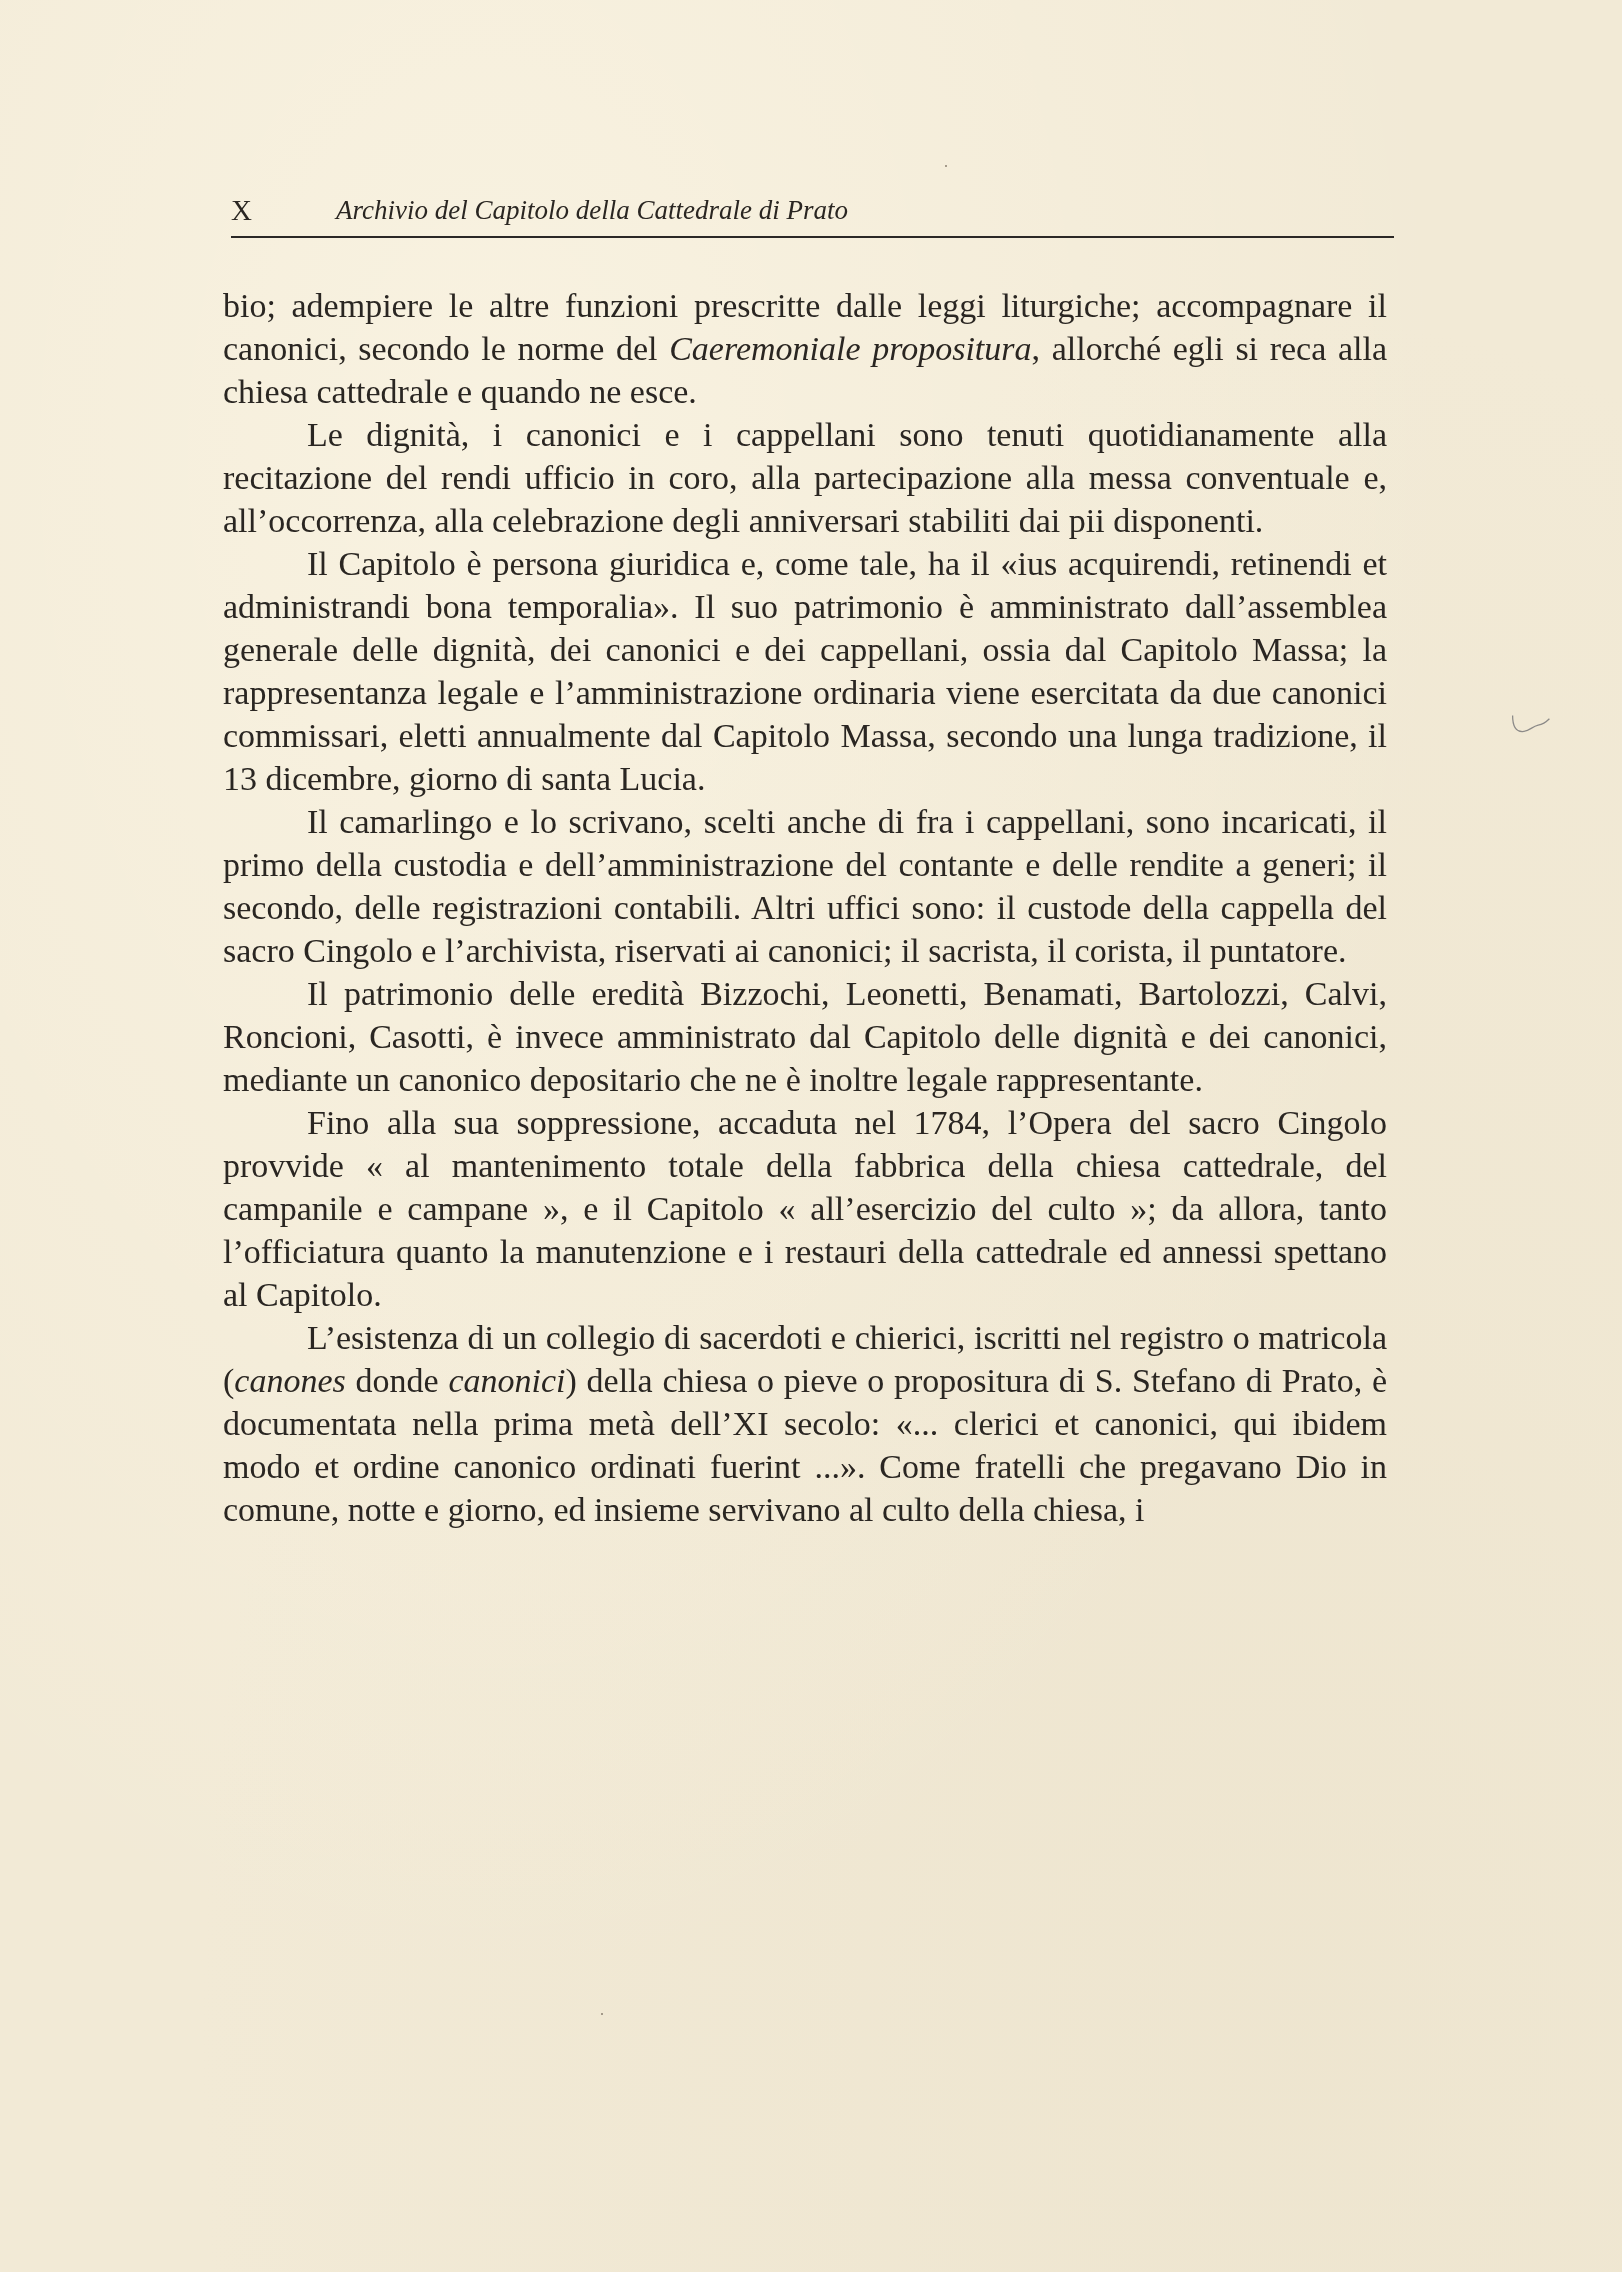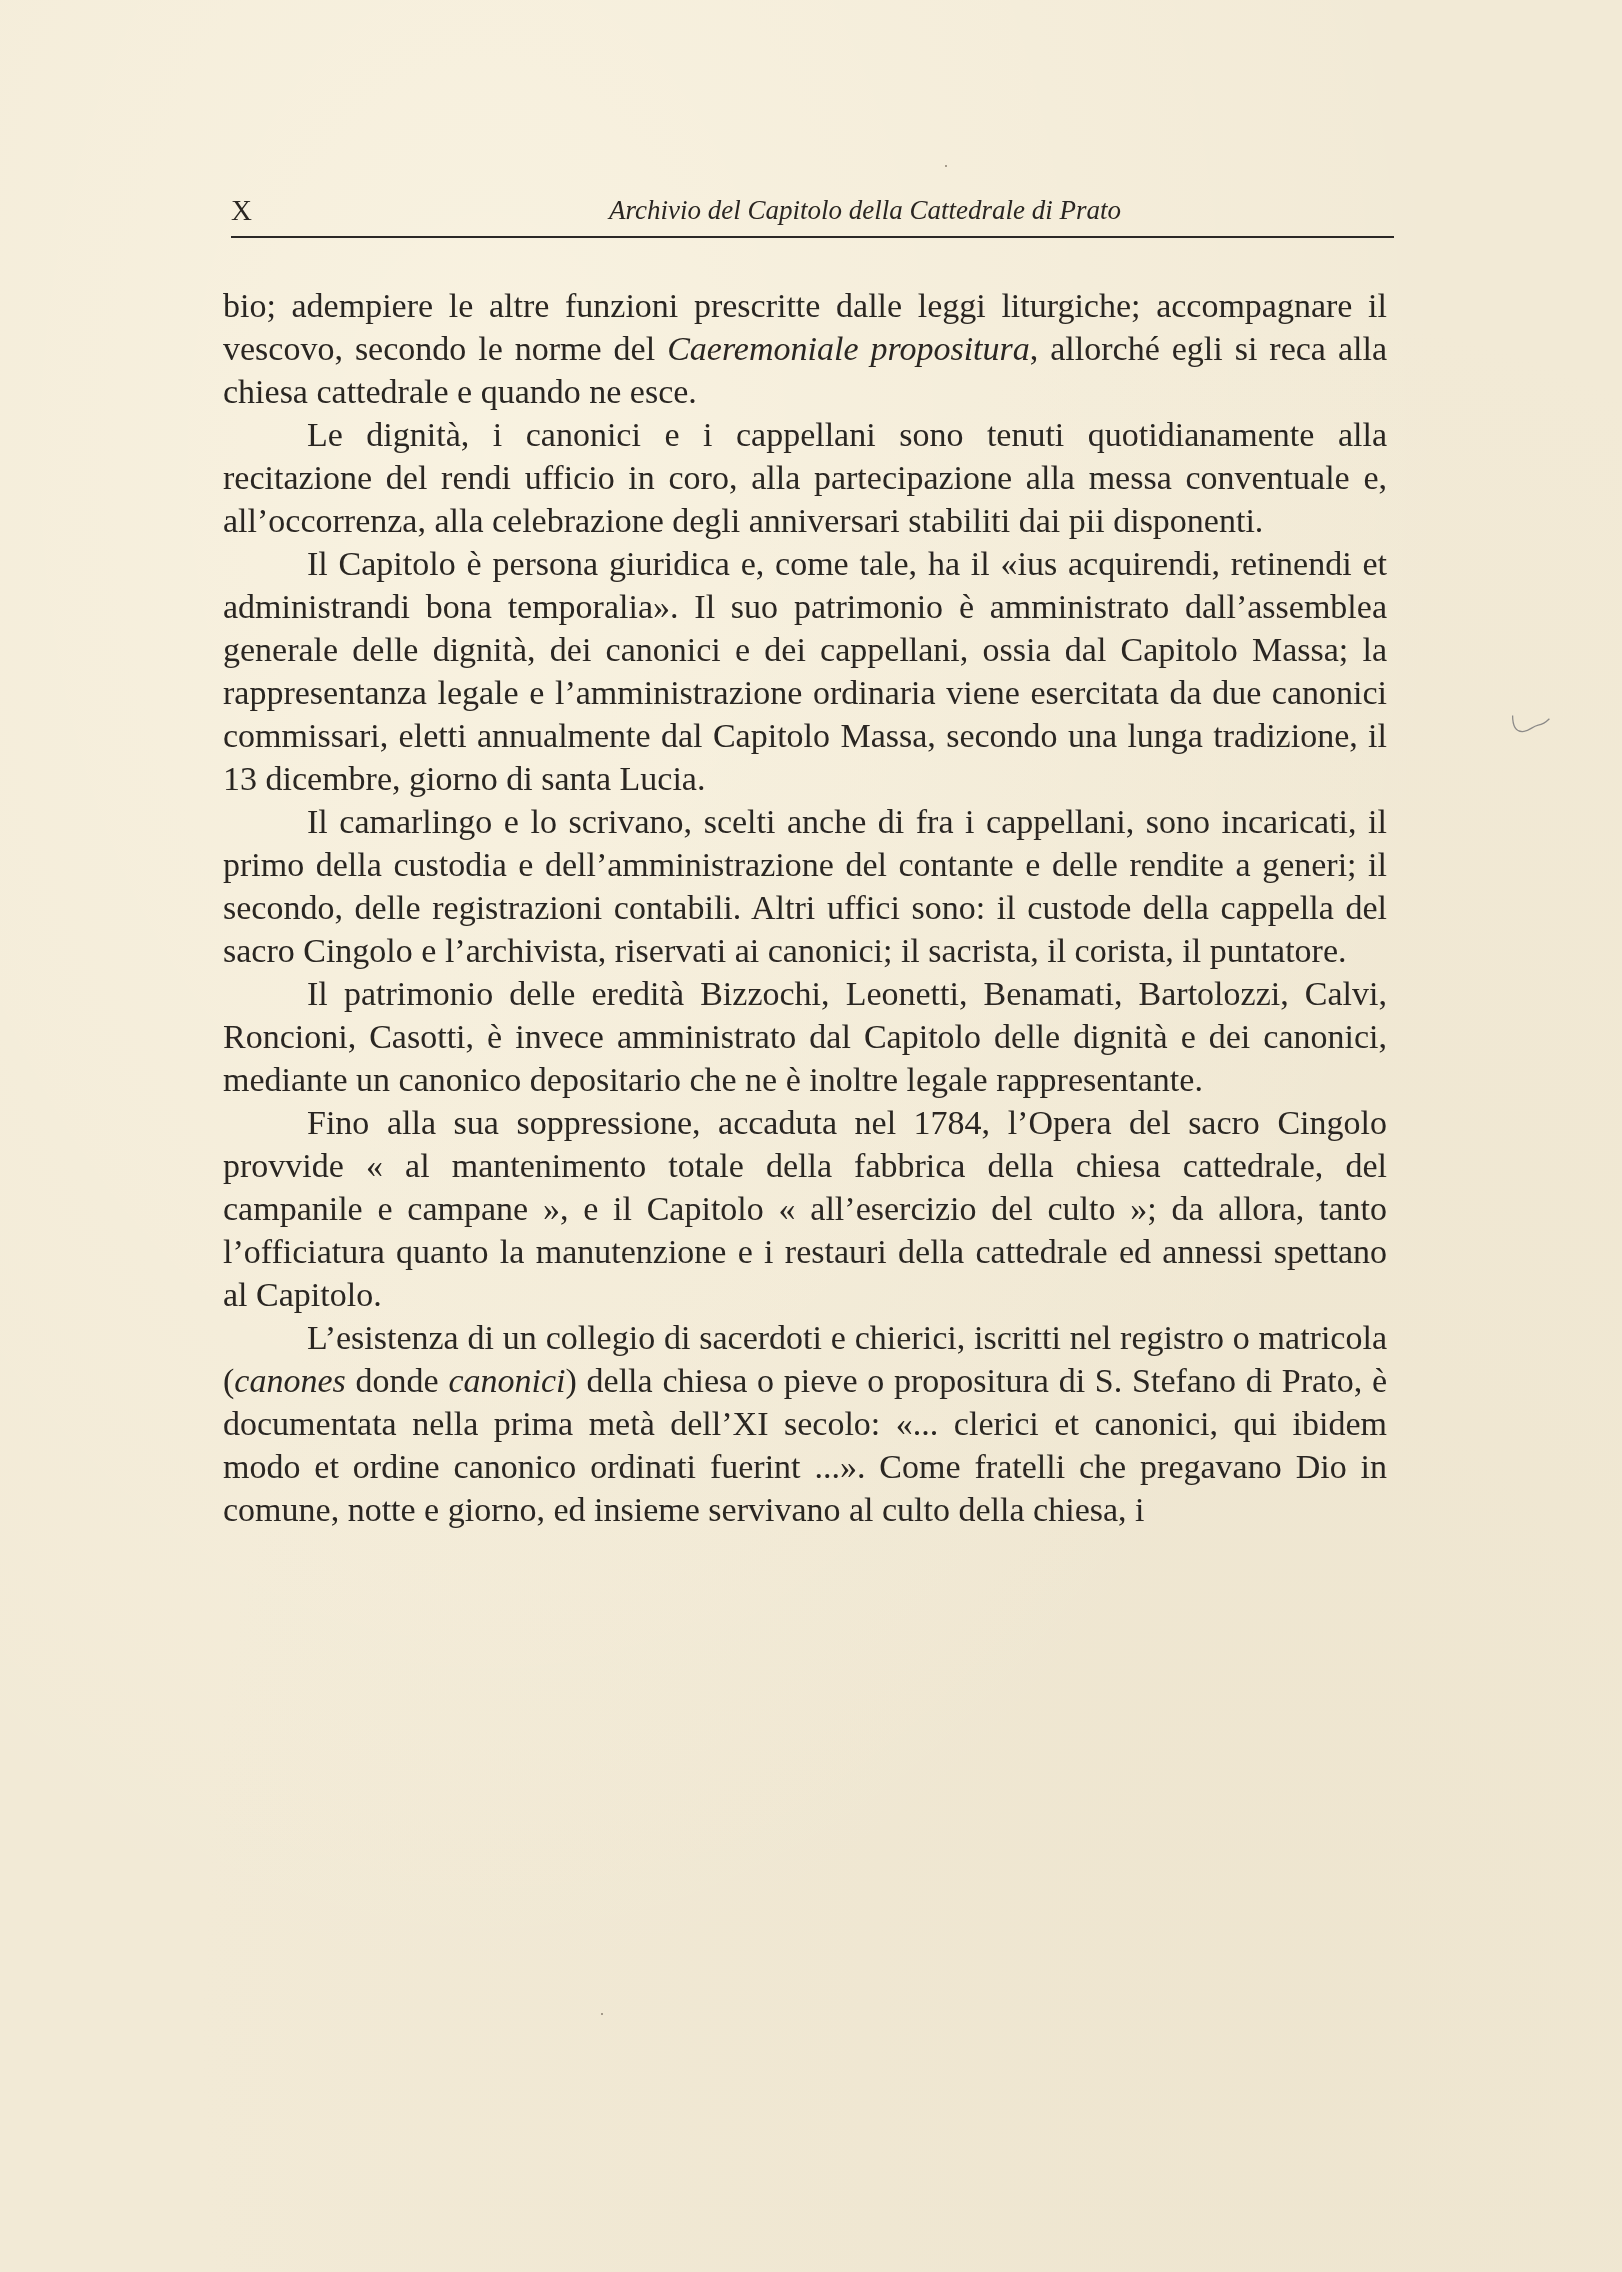--- a/index.html
+++ b/index.html
@@ -37,21 +37,21 @@
     top: 0;
     font-size: 29px;
     line-height: 42px;
     letter-spacing: 0.8px;
   }
   .header-title {
     position: absolute;
     left: 0;
     width: 100%;
     top: 0;
-    text-align: center;
+    text-align: left;
     font-style: italic;
     font-size: 27px;
     line-height: 42px;
     padding-left: 105px;
     box-sizing: border-box;
   }
   .header-rule {
     position: absolute;
     left: 231px;
     top: 236px;
@@ -98,21 +98,21 @@
 
 <div class="page">
 
   <div class="running-head">
     <span class="folio">X</span>
     <span class="header-title">Archivio del Capitolo della Cattedrale di Prato</span>
   </div>
   <div class="header-rule"></div>
 
   <div class="body-text" id="body-text">
-      <p><span>bio; adempiere le altre funzioni prescritte dalle leggi liturgiche; accompagnare il vescovo, secondo le norme del </span><em>Caeremoniale propositura</em><span>, allorché egli si reca alla chiesa cattedrale e quando ne esce.</span></p>
+      <p><span>bio; adempiere le altre funzioni prescritte dalle leggi liturgiche; accompagnare il canonici, secondo le norme del </span><em>Caeremoniale propositura</em><span>, allorché egli si reca alla chiesa cattedrale e quando ne esce.</span></p>
       <p class="indent"><span>Le dignità, i canonici e i cappellani sono tenuti quotidiana­mente alla recitazione del rendi ufficio in coro, alla partecipazione alla messa conventuale e, all’occorrenza, alla celebrazione degli anniversari stabiliti dai pii disponenti.</span></p>
       <p class="indent"><span>Il Capitolo è persona giuridica e, come tale, ha il «ius acqui­rendi, retinendi et administrandi bona temporalia». Il suo patrimo­nio è amministrato dall’assemblea generale delle dignità, dei cano­nici e dei cappellani, ossia dal Capitolo Massa; la rappresentanza legale e l’amministrazione ordinaria viene esercitata da due canoni­ci commissari, eletti annualmente dal Capitolo Massa, secondo una lunga tradizione, il 13 dicembre, giorno di santa Lucia.</span></p>
       <p class="indent"><span>Il camarlingo e lo scrivano, scelti anche di fra i cappellani, sono incaricati, il primo della custodia e dell’amministrazione del contante e delle rendite a generi; il secondo, delle registrazioni contabili. Altri uffici sono: il custode della cappella del sacro Cingolo e l’archivista, riservati ai canonici; il sacrista, il corista, il puntatore.</span></p>
       <p class="indent"><span>Il patrimonio delle eredità Bizzochi, Leonetti, Benamati, Bar­tolozzi, Calvi, Roncioni, Casotti, è invece amministrato dal Capito­lo delle dignità e dei canonici, mediante un canonico depositario che ne è inoltre legale rappresentante.</span></p>
       <p class="indent"><span>Fino alla sua soppressione, accaduta nel 1784, l’Opera del sacro Cingolo provvide « al mantenimento totale della fabbrica della chiesa cattedrale, del campanile e campane », e il Capitolo « all’esercizio del culto »; da allora, tanto l’officiatura quanto la manutenzione e i restauri della cattedrale ed annessi spettano al Capitolo.</span></p>
       <p class="indent"><span>L’esistenza di un collegio di sacerdoti e chierici, iscritti nel registro o matricola (</span><em>canones</em><span> donde </span><em>canonici</em><span>) della chiesa o pieve o propositura di S. Stefano di Prato, è documentata nella prima metà dell’XI secolo: «... clerici et canonici, qui ibidem modo et ordine canonico ordinati fuerint ...». Come fratelli che pregavano Dio in comune, notte e giorno, ed insieme servivano al culto della chiesa, i</span></p>
     </div>
 
   <svg class="margin-mark" viewBox="0 0 50 30">
     <path d="M2 2 C2 14, 6 22, 14 22 C22 22, 26 16, 34 14 C40 13, 44 10, 48 6" fill="none" stroke="#8c8a88" stroke-width="1.6"></path>

